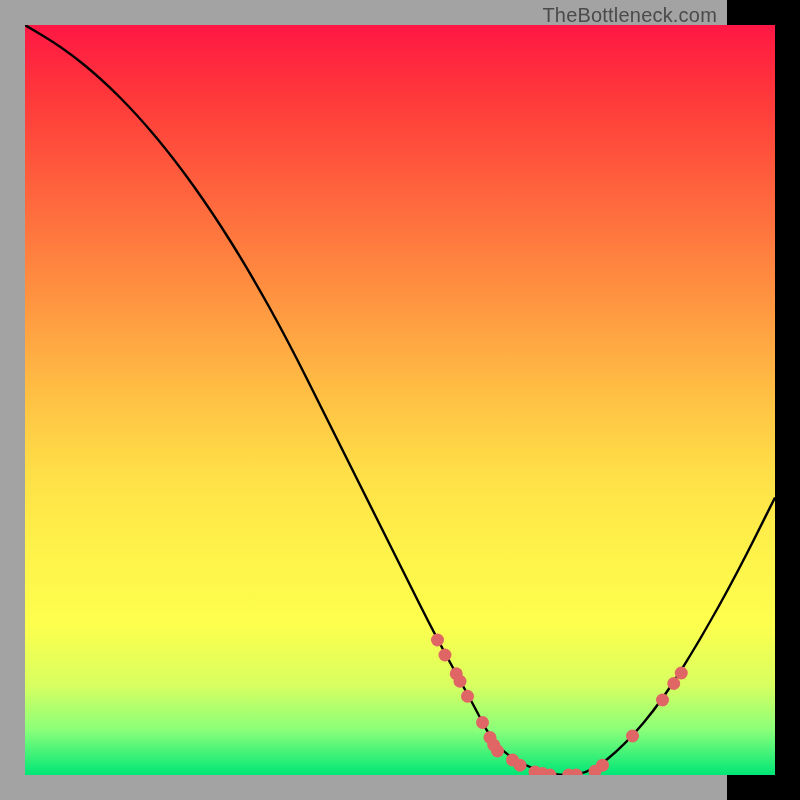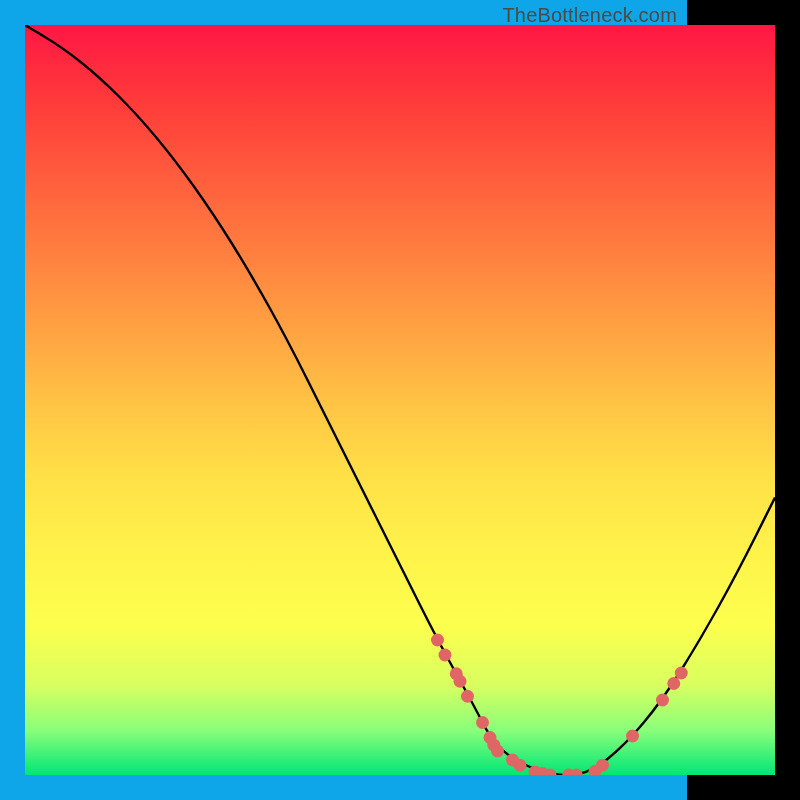--- a/index.html
+++ b/index.html
@@ -8,21 +8,22 @@
     width: 800px;
     height: 800px;
     background: #000000;
     overflow: hidden;
     font-family: Arial, Helvetica, sans-serif;
   }
   .container {
     position: relative;
     width: 687px;
     height: 800px;
-    background: #0ea5e9;
+    background: #a3a3a3;
+    padding-left: 40px;
   }
   .plot-area {
     position: absolute;
     left: 25px;
     top: 25px;
     width: 750px;
     height: 750px;
   }
   .gradient-bg {
     position: absolute;

